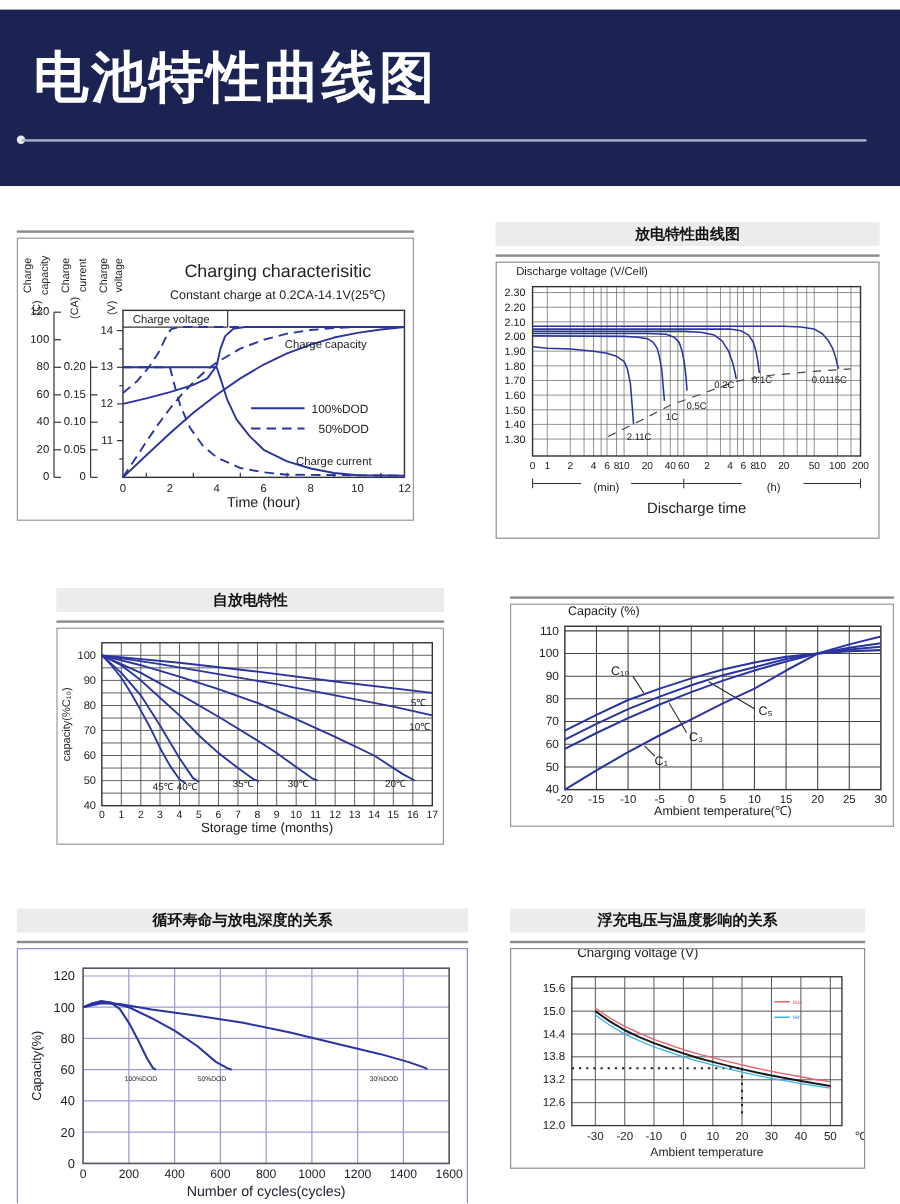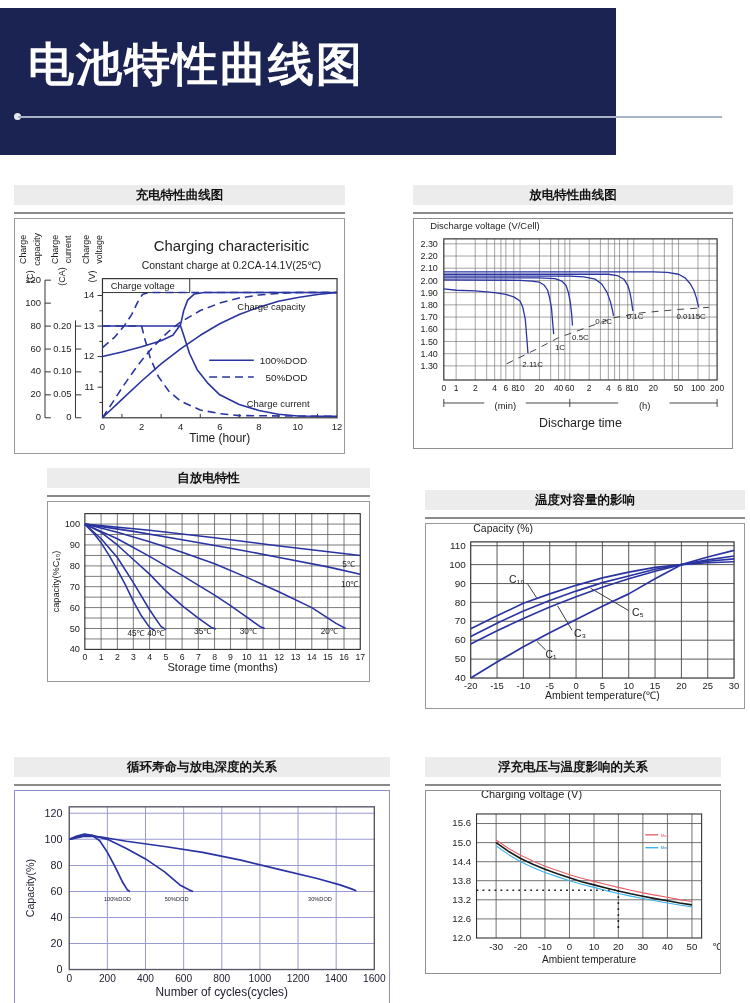--- a/index.html
+++ b/index.html
@@ -1,17 +1,17 @@
 <!DOCTYPE html>
 <html><head>
 <meta charset="utf-8">
 <style>
   html,body{margin:0;padding:0;background:#fff;font-family:"Liberation Sans",sans-serif;}
   .page{position:relative;width:750px;height:1003px;background:#fff;overflow:hidden;}
-  .banner{position:absolute;left:0;top:8px;width:616px;height:147px;background:#1a2351;}
+  .banner{position:absolute;left:0;top:8px;width:750px;height:147px;background:#1a2351;}
   .banner h1{margin:0;position:absolute;left:28px;top:26px;font-size:46px;font-weight:bold;color:#fff;letter-spacing:2px;}
   .banner .rule{position:absolute;left:18px;top:108px;width:704px;height:2px;background:#aab3c4;}
   .banner .ruledot{position:absolute;left:14px;top:105px;width:7px;height:7px;border-radius:50%;background:#e6e9ef;}
   .panel{position:absolute;}
   .tbar{height:20px;background:#ececec;text-align:center;line-height:20px;font-size:12.5px;font-weight:bold;color:#111;}
   .sep{margin-top:7px;height:2px;background:#8a8a8a;}
   .cbox{margin-top:4px;border:1px solid #999;background:#fff;}
   .cbox svg{display:block;width:100%;height:auto;}
   #p4 .cbox{border-color:#8d8dcc;}
   #p1 .cbox,#p5 .cbox{border-color:#8f8f8f;}
@@ -21,21 +21,20 @@
 <body>
 
 <div class="page">
   <div class="banner">
     <h1>电池特性曲线图</h1>
     <div class="ruledot"></div>
     <div class="rule"></div>
   </div>
 
   <div class="panel" id="p0" style="left:14px;top:185px;width:331px;">
-    <div class="tbar">充电特性曲线图</div>
     <div class="sep"></div>
     <div class="cbox">
         <svg viewBox="0 0 331 235">
           <rect x="88" y="60" width="236" height="140" fill="none" stroke="#333" stroke-width="1.2"></rect>
           <line x1="30.18" y1="200" x2="30.18" y2="61.53999999999999" stroke="#333" stroke-width="1"></line>
           <line x1="30.18" y1="200" x2="36.08" y2="200" stroke="#333" stroke-width="1"></line>
           <line x1="30.18" y1="176.9" x2="36.08" y2="176.9" stroke="#333" stroke-width="1"></line>
           <line x1="30.18" y1="153.8" x2="36.08" y2="153.8" stroke="#333" stroke-width="1"></line>
           <line x1="30.18" y1="130.84" x2="36.08" y2="130.84" stroke="#333" stroke-width="1"></line>
           <line x1="30.18" y1="107.74" x2="36.08" y2="107.74" stroke="#333" stroke-width="1"></line>
@@ -209,21 +208,21 @@
           <text x="190.875" y="105.19999999999999" text-anchor="middle" font-size="8" fill="#222">0.2C</text>
           <text x="222.5" y="100.94" text-anchor="middle" font-size="8" fill="#222">0.1C</text>
           <text x="278.875" y="100.94" text-anchor="middle" font-size="8" fill="#222">0.0115C</text>
           <text x="91.875" y="191.11" text-anchor="middle" font-size="9.5" fill="#222" font-family="DejaVu Sans Mono, monospace">(min)</text>
           <text x="232.125" y="191.11" text-anchor="middle" font-size="9.5" fill="#222" font-family="DejaVu Sans Mono, monospace">(h)</text>
           <text x="167.5" y="209.57" text-anchor="middle" font-size="12.5" fill="#222">Discharge time</text>
         </svg>
       </div>
   </div>
 
-  <div class="panel" id="p2" style="left:14px;top:468px;width:323px;padding-left:33px;">
+  <div class="panel" id="p2" style="left:14px;top:490px;width:323px;padding-left:33px;">
     <div class="tbar">自放电特性</div>
     <div class="sep"></div>
     <div class="cbox">
         <svg viewBox="0 0 331 185">
           <line x1="54.756" x2="54.756" y1="152" y2="12" stroke="#555" stroke-width="0.8"></line>
           <line x1="71.512" x2="71.512" y1="152" y2="12" stroke="#555" stroke-width="0.8"></line>
           <line x1="87.984" x2="87.984" y1="152" y2="12" stroke="#555" stroke-width="0.8"></line>
           <line x1="104.74" x2="104.74" y1="152" y2="12" stroke="#555" stroke-width="0.8"></line>
           <line x1="121.496" x2="121.496" y1="152" y2="12" stroke="#555" stroke-width="0.8"></line>
           <line x1="138.252" x2="138.252" y1="152" y2="12" stroke="#555" stroke-width="0.8"></line>
@@ -289,21 +288,20 @@
           <text x="290.192" y="136.32" text-anchor="middle" font-size="8.5" fill="#222">20℃</text>
           <text x="311.20799999999997" y="87.32" text-anchor="middle" font-size="8.5" fill="#222">10℃</text>
           <text x="310.072" y="66.60000000000001" text-anchor="middle" font-size="8.5" fill="#222">5℃</text>
           <text x="11.02" y="82" text-anchor="middle" font-size="9.5" fill="#222" transform="rotate(-90 11.02 82)">capacity(%C₁₀)</text>
           <text x="180" y="174.4" text-anchor="middle" font-size="11.5" fill="#222">Storage time (months)</text>
         </svg>
       </div>
   </div>
 
   <div class="panel" id="p3" style="left:425px;top:490px;width:320px;">
-    <div class="tbar">温度对容量的影响</div>
     <div class="sep"></div>
     <div class="cbox">
         <svg viewBox="0 0 320 185">
           <line x1="71.5" x2="71.5" y1="155" y2="18" stroke="#444" stroke-width="0.9"></line>
           <line x1="98" x2="98" y1="155" y2="18" stroke="#444" stroke-width="0.9"></line>
           <line x1="124.5" x2="124.5" y1="155" y2="18" stroke="#444" stroke-width="0.9"></line>
           <line x1="151" x2="151" y1="155" y2="18" stroke="#444" stroke-width="0.9"></line>
           <line x1="177.5" x2="177.5" y1="155" y2="18" stroke="#444" stroke-width="0.9"></line>
           <line x1="204" x2="204" y1="155" y2="18" stroke="#444" stroke-width="0.9"></line>
           <line x1="230.5" x2="230.5" y1="155" y2="18" stroke="#444" stroke-width="0.9"></line>

